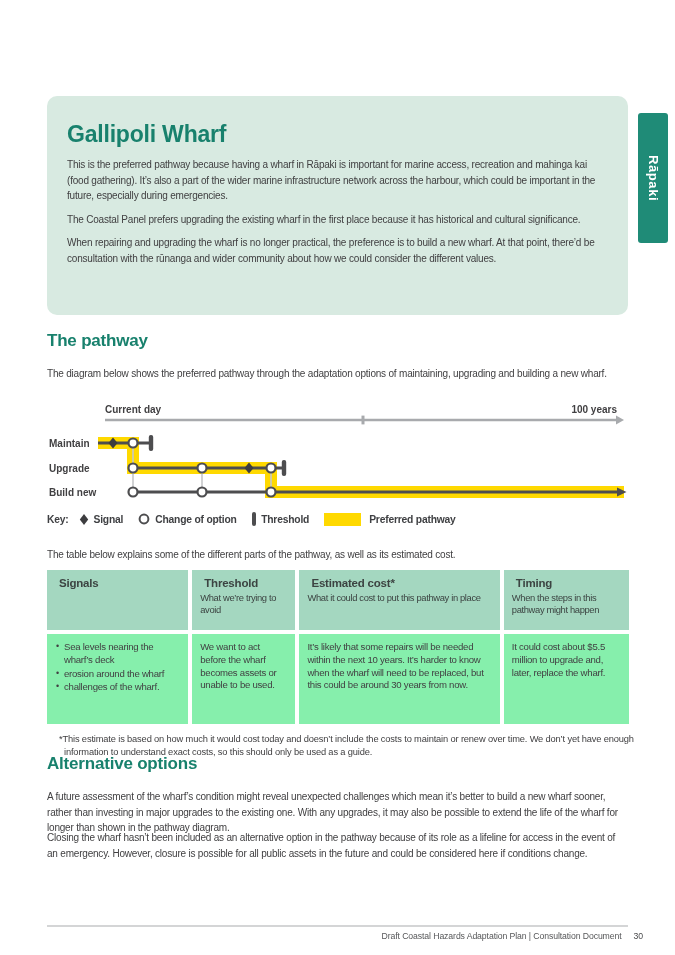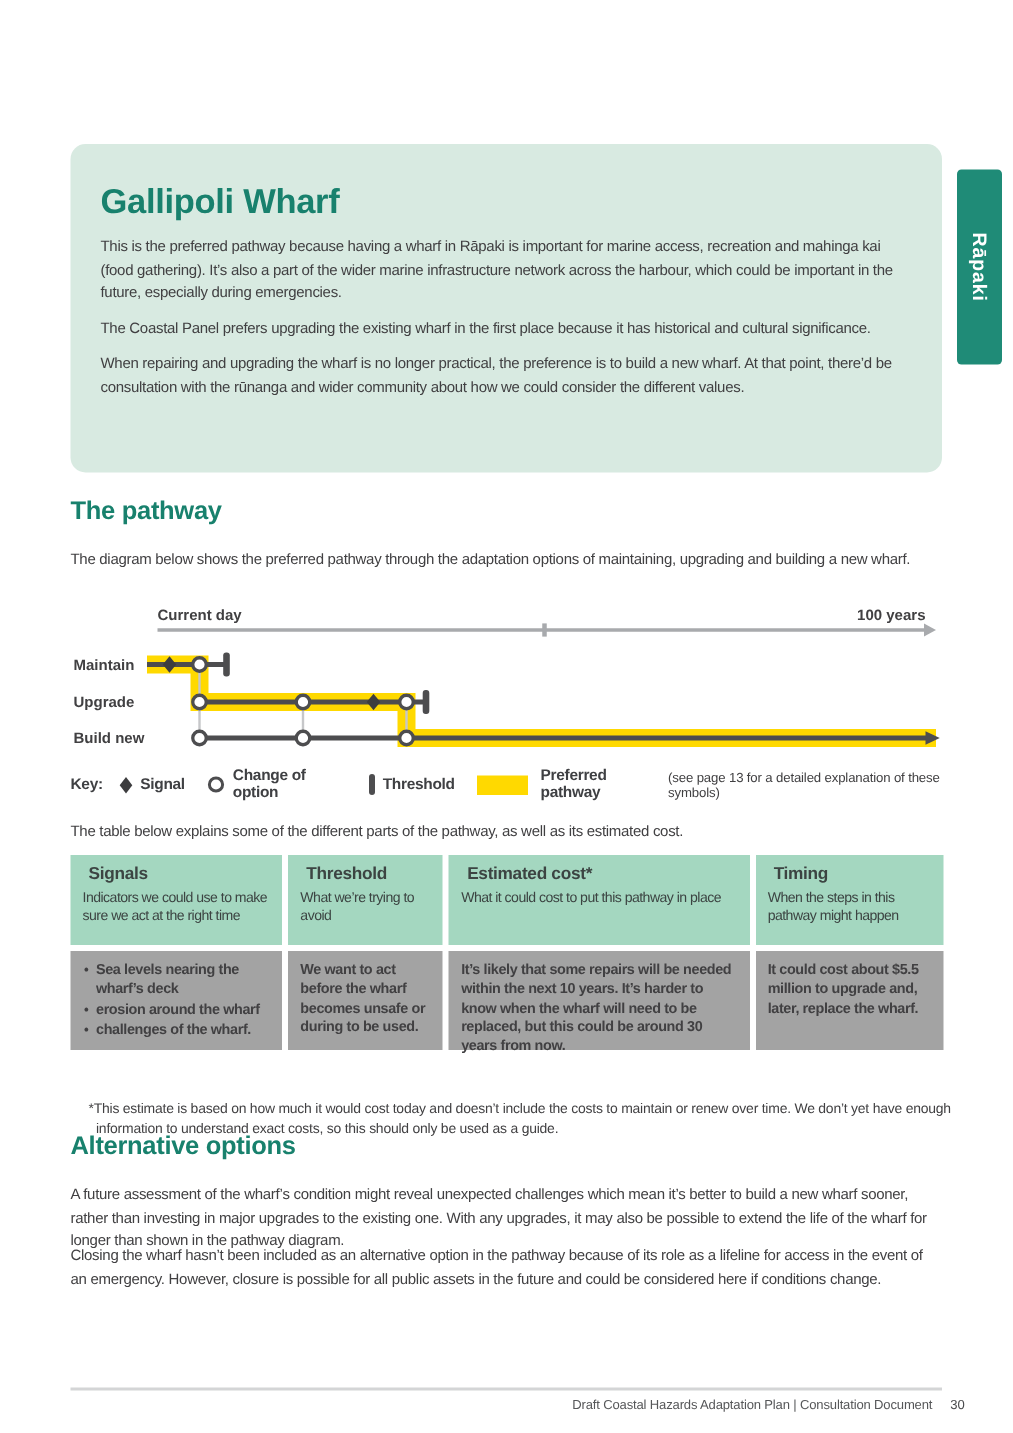--- a/index.html
+++ b/index.html
@@ -81,22 +81,22 @@
     position:absolute; left:47px; top:570px; width:582px;
     display:grid; grid-template-columns:141fr 103fr 200fr 125fr;
     grid-column-gap:4px; grid-row-gap:4px;
   }
   .th {
     background:#a4d7c0; box-sizing:border-box; height:60px; padding:7px 8px;
   }
   .th .t { font-size:11.5px; font-weight:bold; letter-spacing:-0.2px; margin:0 0 3px 4px; color:#3c4442; }
   .th .s { font-size:9.4px; letter-spacing:-0.35px; line-height:1.3; color:#3c4442; }
   .td {
-    background:#a3a3a3; box-sizing:border-box; height:66px; padding:7px 8px;
-    font-size:9.6px; letter-spacing:-0.25px; line-height:1.33; color:#414042;font-weight:bold;
+    background:#86efac; box-sizing:border-box; height:90px; padding:7px 8px;
+    font-size:9.6px; letter-spacing:-0.25px; line-height:1.33; color:#414042;
   }
   .td ul { margin:0; padding:0; list-style:none; }
   .td li { position:relative; padding-left:9px; margin-bottom:1px; }
   .td li::before { content:"\2022"; position:absolute; left:1px; top:0; font-size:9px; }
 
   
   .footer-rule {
     position:absolute; left:47px; top:925px; width:581px; height:2px;
     background:#d4d5d6;
   }
@@ -179,29 +179,27 @@
   </svg>
   <span class="key-gap">Signal</span>
   <svg class="key-ico" width="12" height="12" viewBox="0 0 12 12">
     <circle cx="6" cy="6" r="4.4" fill="#ffffff" stroke="#4d4d4f" stroke-width="2"></circle>
   </svg>
   <span class="key-gap">Change of option</span>
   <span class="key-ico threshold-glyph"></span>
   <span class="key-gap">Threshold</span>
   <span class="swatch"></span>
   <span>Preferred pathway</span>
-  <span class="key-note">(see page 13 for a detailed explanation of these symbols)</span>
 </div>
 
 <p class="para" id="table-intro">The table below explains some of the different parts of the pathway, as well as its estimated cost.</p>
 
 <div class="pathway-table">
   <div class="th">
     <div class="t">Signals</div>
-    <div class="s">Indicators we could use to make sure we act at the right time</div>
   </div>
   <div class="th">
     <div class="t">Threshold</div>
     <div class="s">What we’re trying to avoid</div>
   </div>
   <div class="th">
     <div class="t">Estimated cost*</div>
     <div class="s">What it could cost to put this pathway in place</div>
   </div>
   <div class="th">
@@ -209,21 +207,21 @@
     <div class="s">When the steps in this pathway might happen</div>
   </div>
 
   <div class="td">
     <ul>
       <li>Sea levels nearing the wharf’s deck</li>
       <li>erosion around the wharf</li>
       <li>challenges of the wharf.</li>
     </ul>
   </div>
-  <div class="td">We want to act before the wharf becomes unsafe or during to be used.</div>
+  <div class="td">We want to act before the wharf becomes assets or unable to be used.</div>
   <div class="td">It’s likely that some repairs will be needed within the next 10 years. It’s harder to know when the wharf will need to be replaced, but this could be around 30 years from now.</div>
   <div class="td">It could cost about $5.5 million to upgrade and, later, replace the wharf.</div>
 </div>
 
 <p id="footnote">*This estimate is based on how much it would cost today and doesn’t include the costs to maintain or renew over time. We don’t yet have enough information to understand exact costs, so this should only be used as a guide.</p>
 
 <h2 class="section-heading" id="alt-heading">Alternative options</h2>
 <p class="para" id="alt-para1">A future assessment of the wharf’s condition might reveal unexpected challenges which mean it’s better to build a new wharf sooner, rather than investing in major upgrades to the existing one. With any upgrades, it may also be possible to extend the life of the wharf for longer than shown in the pathway diagram.</p>
 <p class="para" id="alt-para2">Closing the wharf hasn’t been included as an alternative option in the pathway because of its role as a lifeline for access in the event of an emergency. However, closure is possible for all public assets in the future and could be considered here if conditions change.</p>
 

